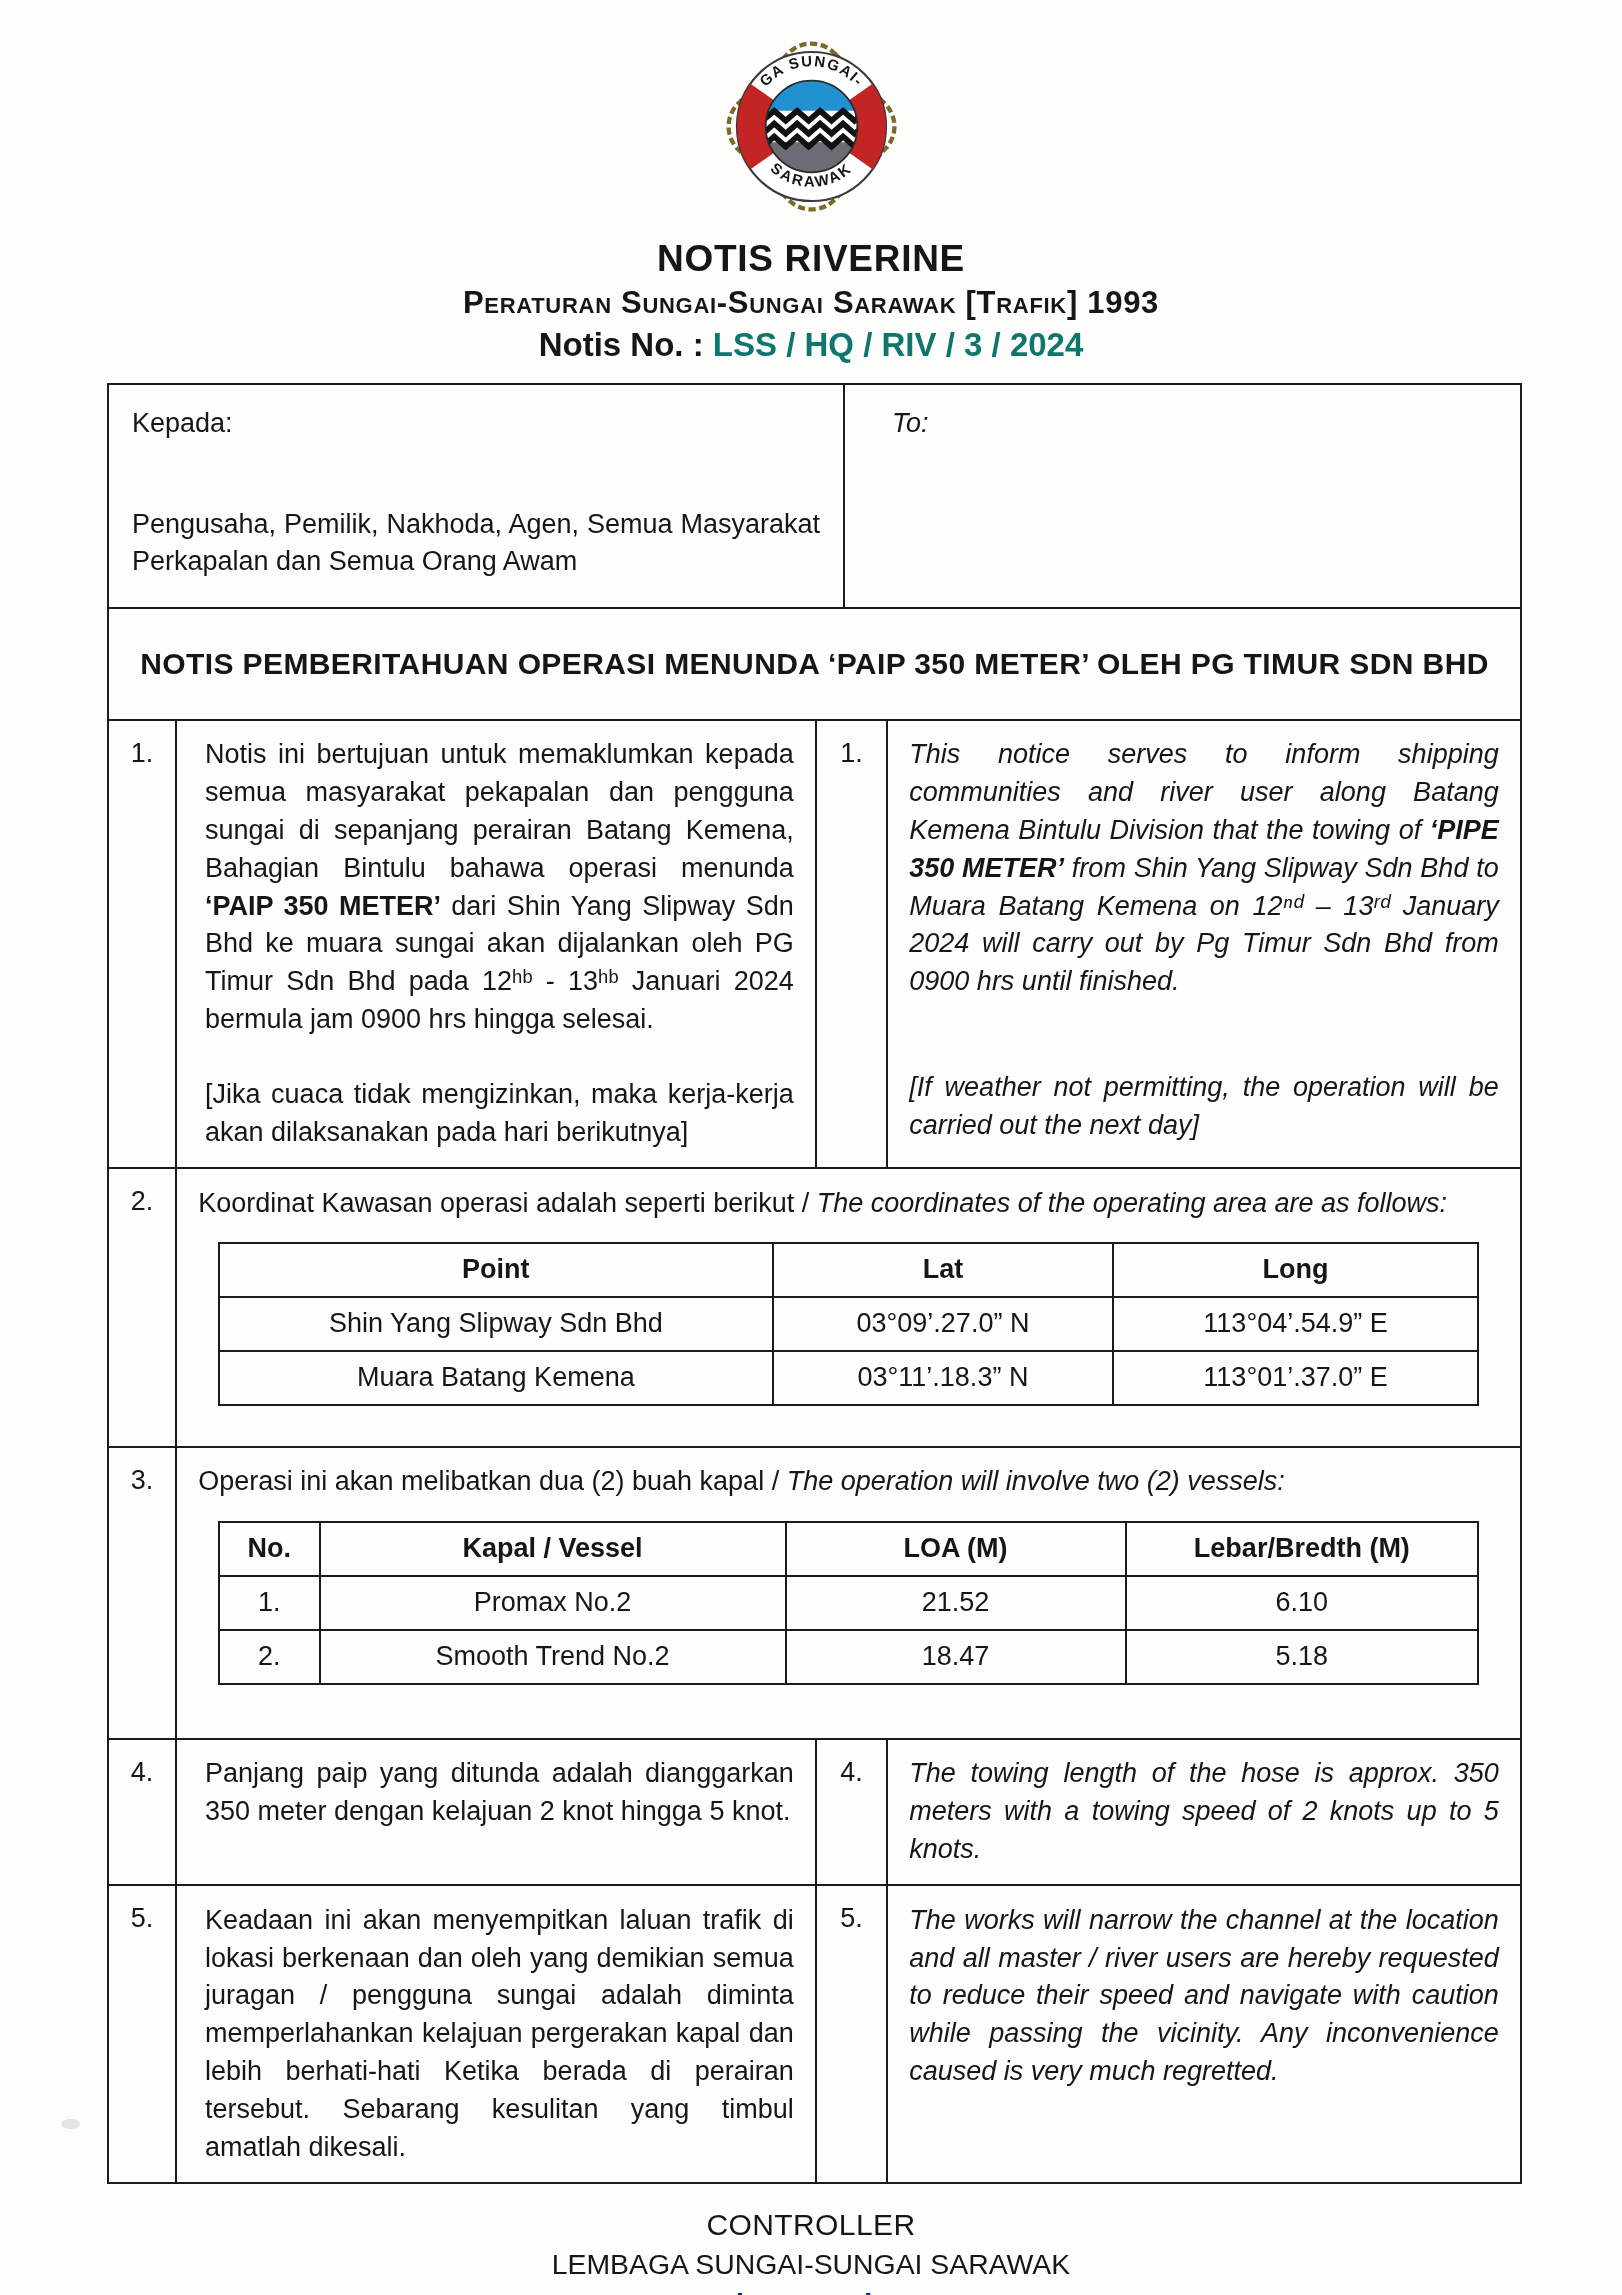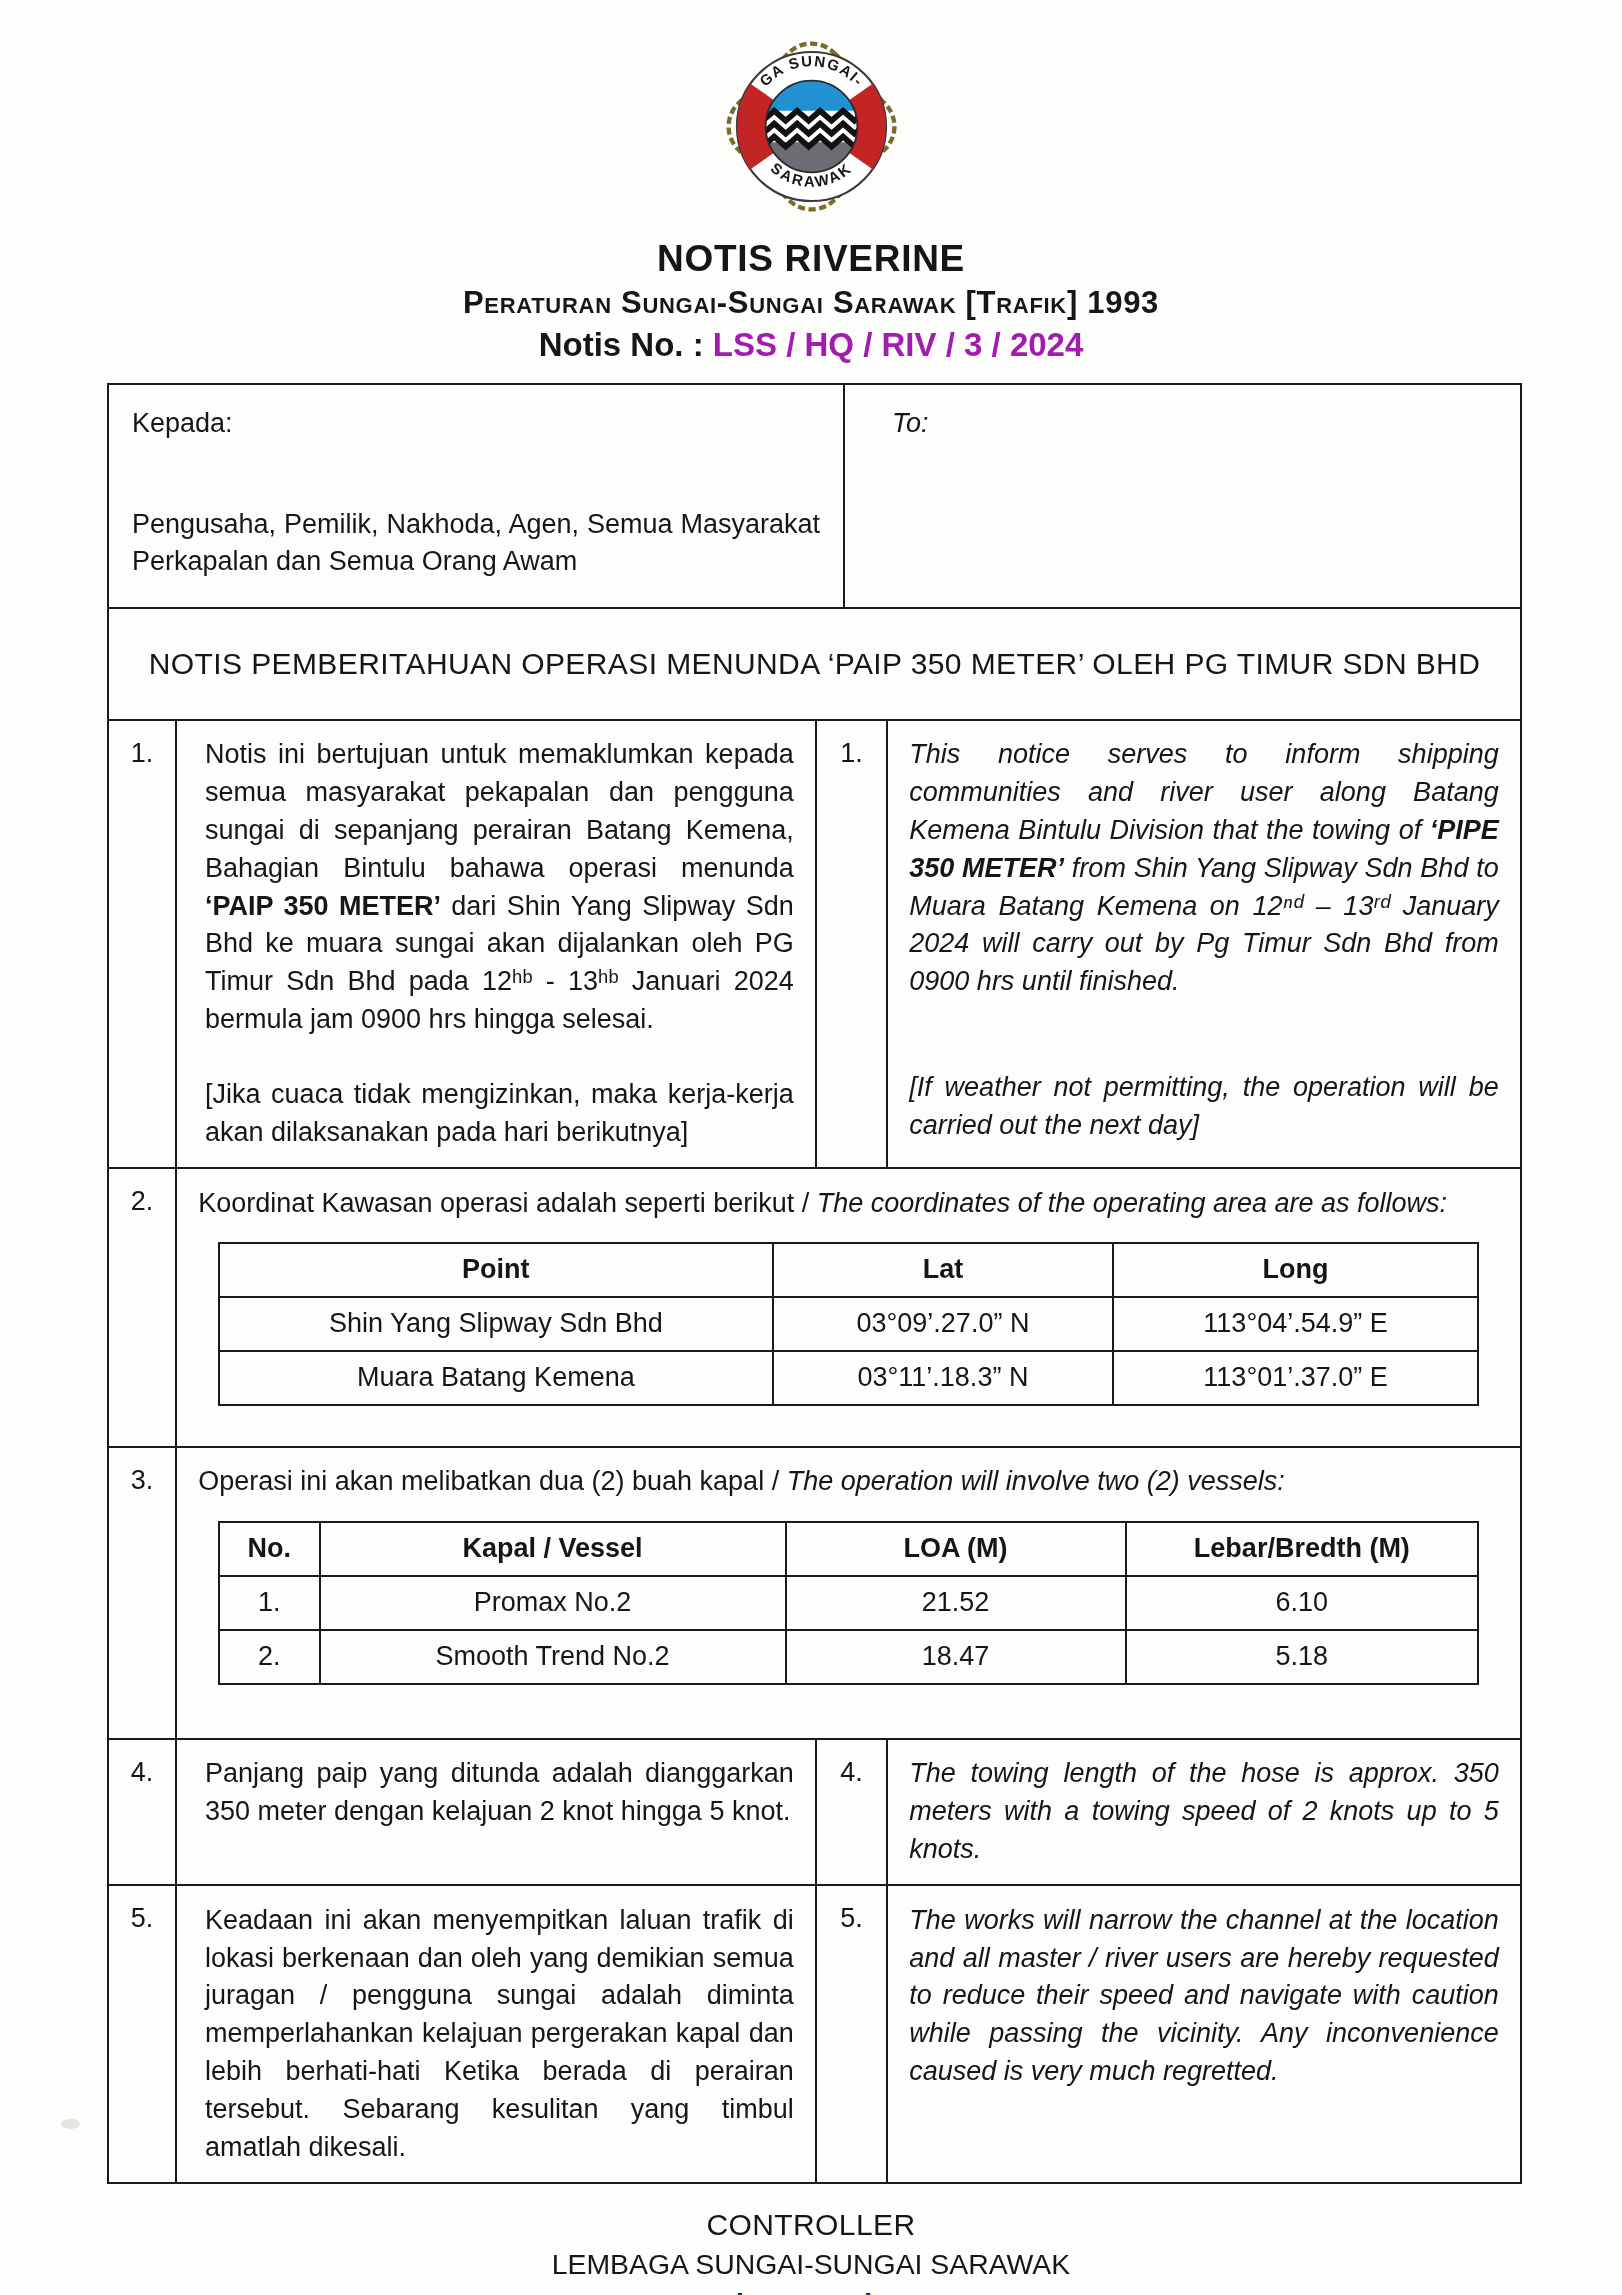--- a/index.html
+++ b/index.html
@@ -14,21 +14,21 @@
     width: 1622px; height: 2295px;
     background: #fdfdfc;
     overflow: hidden;
   }
   
   .logo-wrap { width: 235px; margin: 18.5px auto 2.8px auto; }
   .titles { text-align: center; }
   .title-main { font-size: 37px; font-weight: bold; letter-spacing: 0.7px; }
   .title-sub  { font-size: 31px; font-weight: bold; font-variant: small-caps; letter-spacing: 0.7px; margin-top: 4.3px; }
   .title-no   { font-size: 33px; font-weight: bold; margin-top: 5.7px; }
-  .title-no .no-value { color: #a21caf; }
+  .title-no .no-value { color: #0f766e; }
   
   .doc-table {
     width: 1415px; margin: 18.5px 0 0 107px;
     border: 2.8px solid #1b1b1b;
     font-size: 27px; line-height: 1.40;
   }
   .row { display: flex; border-top: 2.1px solid #1b1b1b; }
   .row:first-child { border-top: none; gap: 24px; }
   .cell { padding: 15.6px 21.3px; text-align: justify; }
   .cell-ms {}
@@ -40,21 +40,21 @@
   .num-cell-r { flex: 0 0 71px; }
   .text-l { flex: 0 0 640px; border-right: 2.1px solid #1b1b1b; padding-left: 28px; }
   .text-r { flex: 1 1 auto; }
   
   .addr-l { flex: 0 0 736px; border-right: 2.1px solid #1b1b1b; padding: 20px 23px 25.6px 23px; }
   .addr-r { flex: 1 1 auto; padding: 20px 23px 25.6px 23px; font-style: italic; }
   .addr-label { margin-bottom: 63px; }
   .addr-body { text-align: justify; }
   
   .banner-row { border-top: 2.1px solid #1b1b1b; padding: 34px 17px; text-align: center;
-                font-weight: normal; font-size: 30px; letter-spacing: 0.4px; }
+                font-weight: bold; font-size: 30px; letter-spacing: 0.4px; }
   .para + .para-note { margin-top: 37px; }
   .bold-inline { font-weight: bold; }
   
   .inner-table {
     width: 97%; margin: 20px auto 24px auto;
     border-collapse: collapse; font-size: 27px; padding-left: 16px;
   }
   .inner-table th, .inner-table td {
     border: 2.1px solid #1b1b1b; text-align: center;
     padding: 7.1px 5.7px; font-style: normal;

